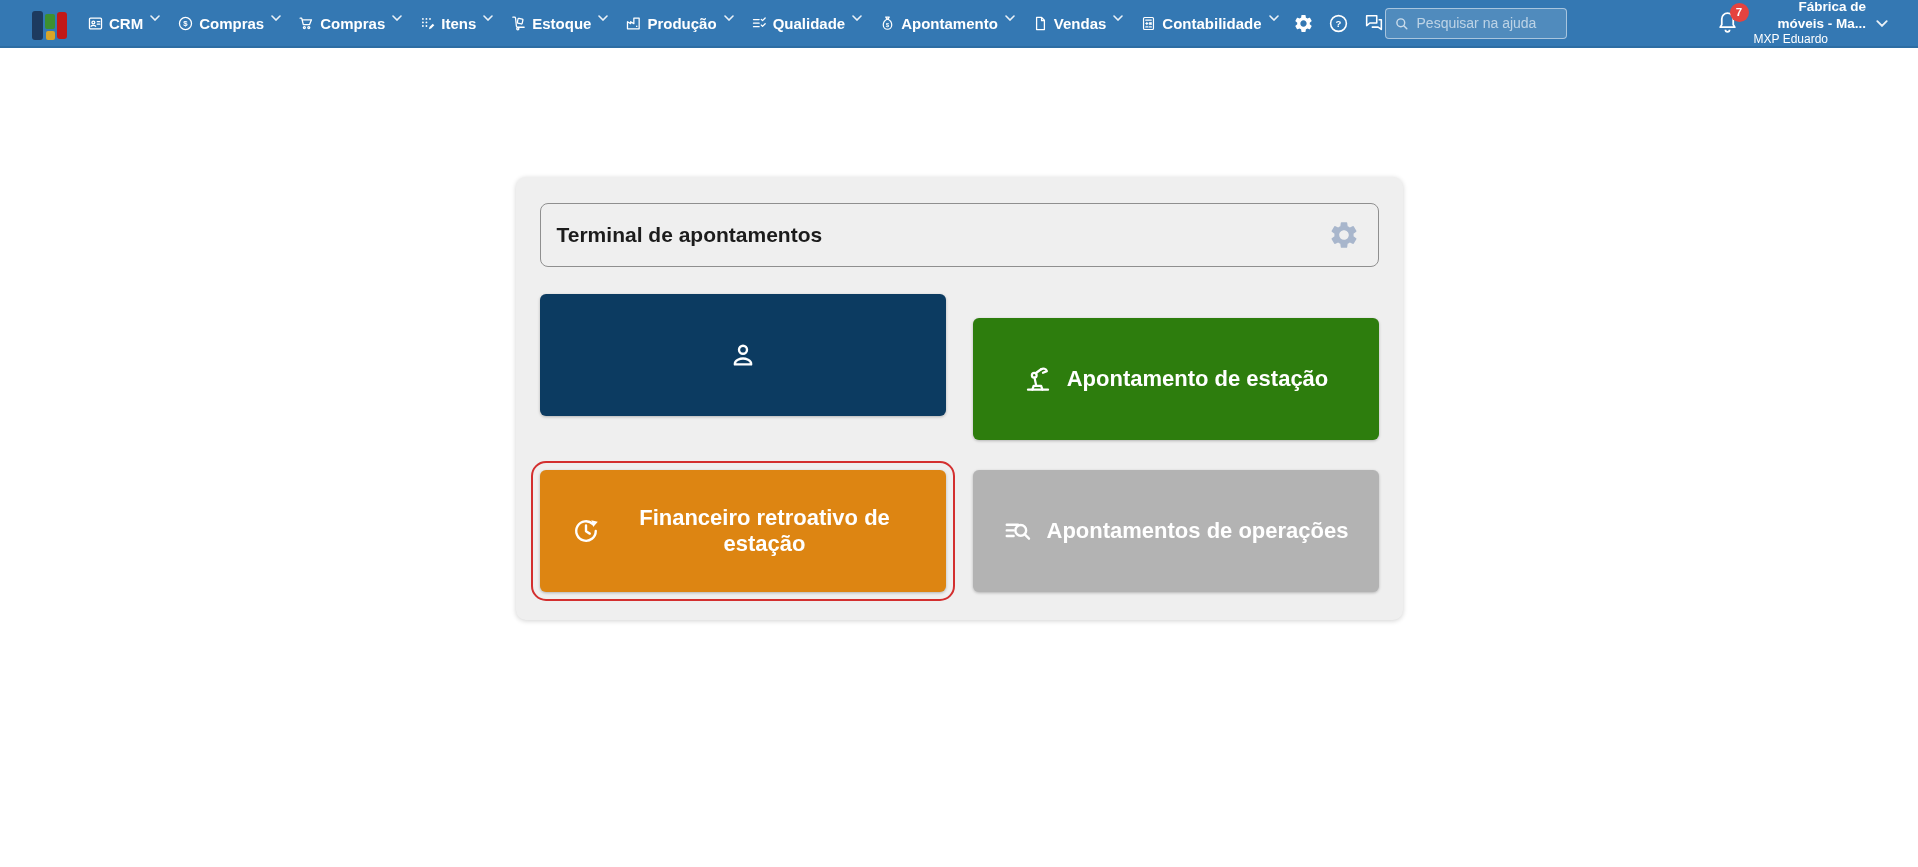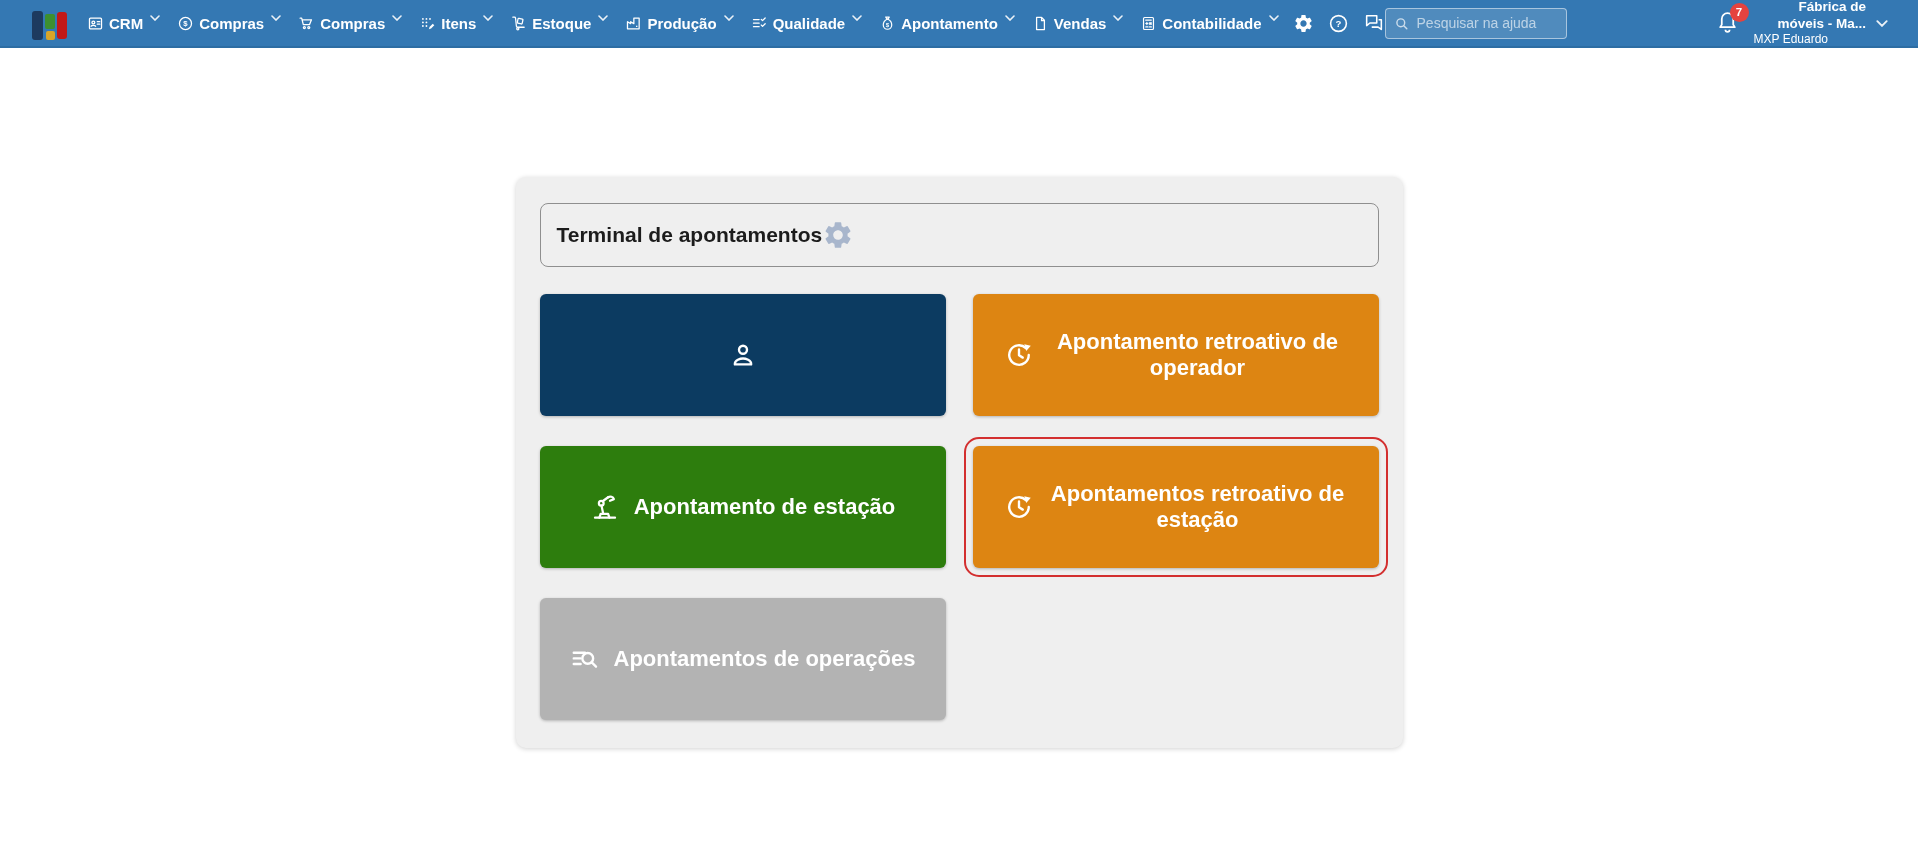--- a/index.html
+++ b/index.html
@@ -39,35 +39,35 @@
 
   .user-block { display:flex; align-items:center; gap:8px; cursor:pointer; }
   .user-lines { color:#fff; line-height:1.25; }
   .user-company { font-size:13.5px; font-weight:bold;text-align:right; }
   .user-name { font-size:12px; }
 
   
   .panel { width:887px; margin:129px auto 0; background:#efefef; border-radius:10px;
            padding:26px 24px 28px; box-shadow:0 1px 5px rgba(0,0,0,.18); }
   .panel-header { height:64px; border:1px solid #8f8f8f; border-radius:8px;
-                  display:flex; align-items:center; 
+                  display:flex; align-items:center; justify-content:space-between;
                   padding:0 18px 0 16px; margin-bottom:27px; }
   .panel-title { font-size:21px; font-weight:bold; color:#1c1c1c; }
   .panel-gear { color:#a8b6cc; cursor:pointer; display:flex; }
 
   .tiles { display:grid; grid-template-columns:406px 406px; justify-content:space-between;
            row-gap:30px; }
   .tile { height:122px; border:none; border-radius:6px; display:flex; align-items:center;
           justify-content:center; gap:14px; color:#fff; font-size:22px; font-weight:bold;
           cursor:pointer; font-family:"Liberation Sans", sans-serif;
           box-shadow:0 1px 3px rgba(0,0,0,.25); }
   .tile-label { text-align:center; }
   .btn-blue   { background:#0c3b61; }
   .btn-orange { background:#dd8512; }
-  .btn-green  { background:#2d7d0d; }
+  .btn-green  { background:#2d7d0d;margin-top:24px; }
   .btn-gray   { background:#b3b3b3; }
   .btn-orange .tile-label { max-width:300px; }
   .tile.highlighted { outline:2px solid #d32f2f; outline-offset:7px; }
 
   svg { flex:none; }
 </style>
 </head>
 <body>
 
 <header class="topbar">
@@ -266,48 +266,40 @@
 
     <div class="tiles">
 
       <button class="tile btn-blue">
         <svg width="30" height="30" viewBox="0 0 24 24" fill="none" stroke="#fff" stroke-width="1.9" stroke-linecap="round" stroke-linejoin="round">
             <circle cx="12" cy="7.8" r="3.2"></circle>
             <path d="M5.5 19.5v-.6c0-2.7 4.3-4.1 6.5-4.1s6.5 1.4 6.5 4.1v.6z"></path>
           </svg>
       </button>
 
-      <button class="tile btn-orange">
-        <svg width="30" height="30" viewBox="0 0 24 24" fill="none" stroke="#fff" stroke-width="1.9" stroke-linecap="round" stroke-linejoin="round">
-            <path d="M19.8 12a7.8 7.8 0 1 1-2.3-5.5"></path>
-            <path d="M12 7.6v4.6l3 1.9"></path>
-            <path fill="#fff" stroke="none" d="M16.2 3.4l5.2 1.2-3.6 4.1z"></path>
-          </svg>
-        <span class="tile-label">Apontamento retroativo de operador</span>
-      </button>
 
       <button class="tile btn-green">
         <svg width="30" height="30" viewBox="0 0 24 24" fill="none" stroke="#fff" stroke-width="1.8" stroke-linecap="round" stroke-linejoin="round">
             <path d="M4 20.5h16"></path>
             <path d="M7.5 20.5l1-3h6l1 3"></path>
             <path d="M10.6 17.5l-1.4-6.6"></path>
             <circle cx="9" cy="9" r="1.9"></circle>
             <path d="M10.1 7.4l4.4-3.2"></path>
             <path d="M14.5 4.2c1.8-1.1 3.9-.4 4.6 1.5l-3.1 1.3"></path>
           </svg>
         <span class="tile-label">Apontamento de estação</span>
       </button>
 
       <button class="tile btn-orange highlighted">
         <svg width="30" height="30" viewBox="0 0 24 24" fill="none" stroke="#fff" stroke-width="1.9" stroke-linecap="round" stroke-linejoin="round">
             <path d="M19.8 12a7.8 7.8 0 1 1-2.3-5.5"></path>
             <path d="M12 7.6v4.6l3 1.9"></path>
             <path fill="#fff" stroke="none" d="M16.2 3.4l5.2 1.2-3.6 4.1z"></path>
           </svg>
-        <span class="tile-label">Apontamentos retroativo de estação</span>
+        <span class="tile-label">Financeiro retroativo de estação</span>
       </button>
 
       <button class="tile btn-gray">
         <svg width="30" height="30" viewBox="0 0 24 24" fill="none" stroke="#fff" stroke-width="1.9" stroke-linecap="round">
             <path d="M3 7h9M3 11.5h5.5M3 16h5.5"></path>
             <circle cx="14.2" cy="11.5" r="4.3"></circle>
             <path d="M17.4 14.7l3.4 3.4"></path>
           </svg>
         <span class="tile-label">Apontamentos de operações</span>
       </button>

